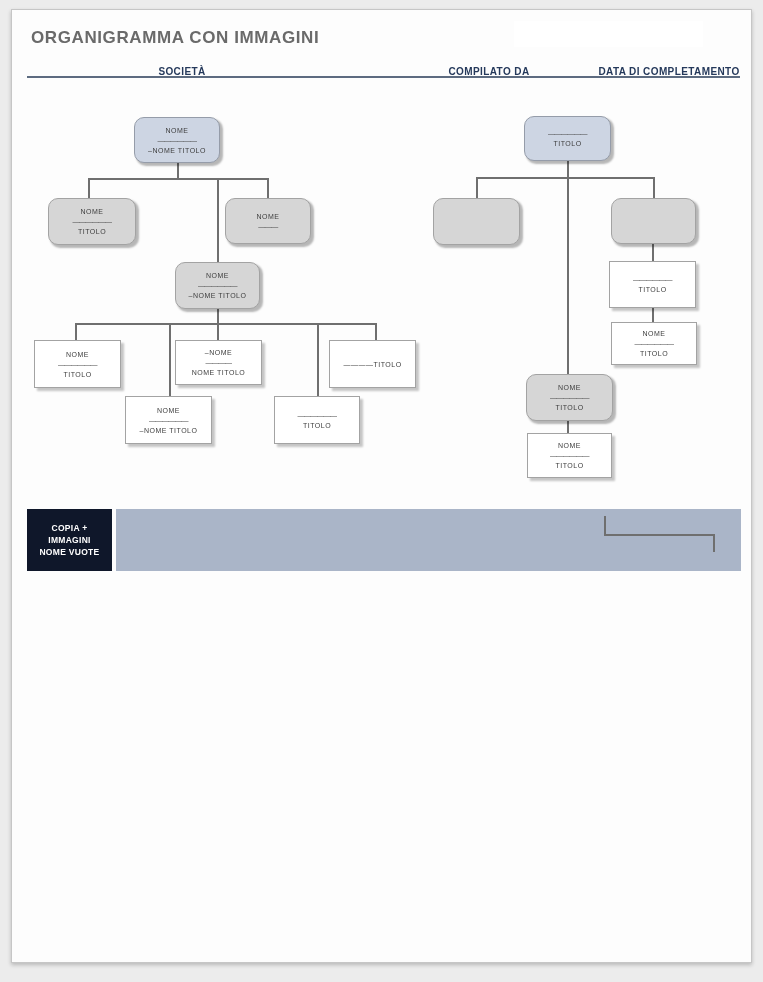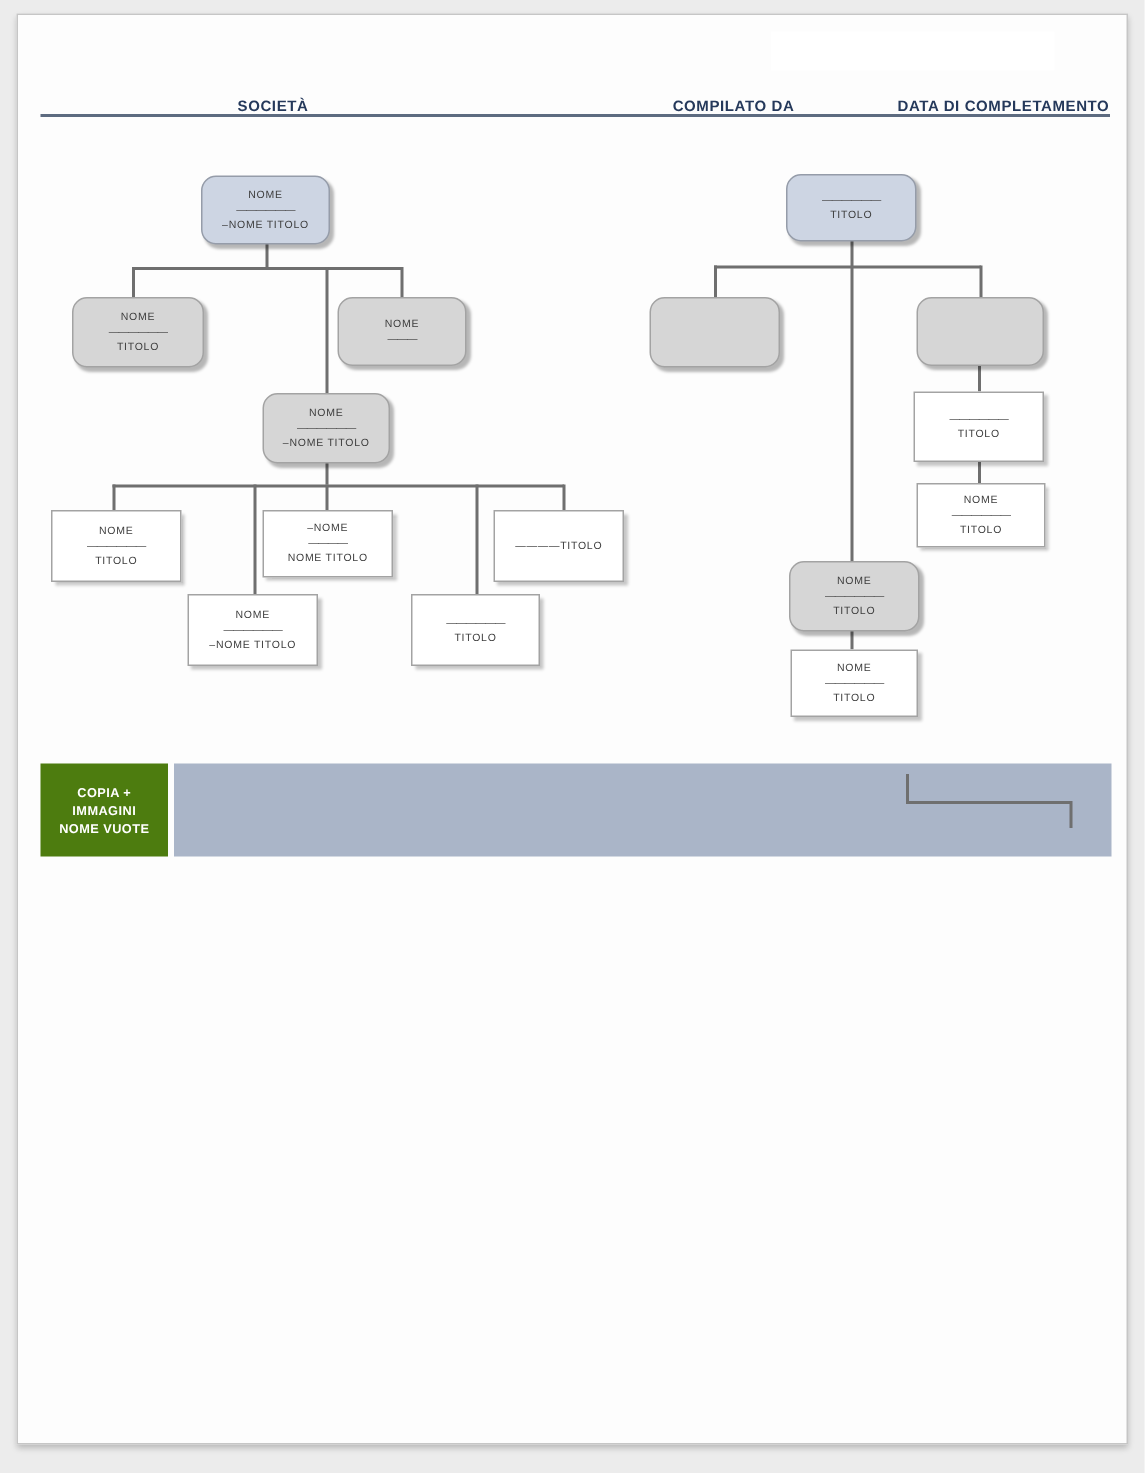--- a/index.html
+++ b/index.html
@@ -57,37 +57,38 @@
     box-shadow:2.5px 2.5px 2px rgba(0,0,0,0.22);
   }
   .nl{display:block;}
   .dash{letter-spacing:-0.5px;color:#4a4a4a;}
   
   .vl{position:absolute;width:1.5px;background:#6f6f6f;}
   .hl{position:absolute;height:1.5px;background:#6f6f6f;}
   
   .banner-dark{
     position:absolute;left:15px;top:499px;width:85px;height:62px;
-    background:#4d7c0f;
+    background:#0f172a;
     display:flex;flex-direction:column;align-items:center;justify-content:center;
     color:#ffffff;font-size:8.5px;font-weight:bold;letter-spacing:0.3px;
     line-height:12px;text-align:center;
   }
   .banner-light{
     position:absolute;left:104px;top:499px;width:625px;height:62px;
     background:#aab5c8;
   }
   .banner-line{position:absolute;background:#6f6f6f;}
 </style>
 </head>
 <body>
 
 <div class="page">
 
   <div class="logo-ph"></div>
+  <h1 class="title">ORGANIGRAMMA CON IMMAGINI</h1>
   <div class="hdr-label" style="left:170px">SOCIETÀ</div>
   <div class="hdr-label" style="left:477px">COMPILATO DA</div>
   <div class="hdr-label" style="left:657px">DATA DI COMPLETAMENTO</div>
   <div class="hdr-rule"></div>
 
   <div class="vl" style="left:165px;top:151px;height:17px"></div>
   <div class="hl" style="left:76px;top:168px;width:180px"></div>
   <div class="vl" style="left:76px;top:168px;height:20px"></div>
   <div class="vl" style="left:255px;top:168px;height:20px"></div>
   <div class="vl" style="left:205px;top:168px;height:84px"></div>

